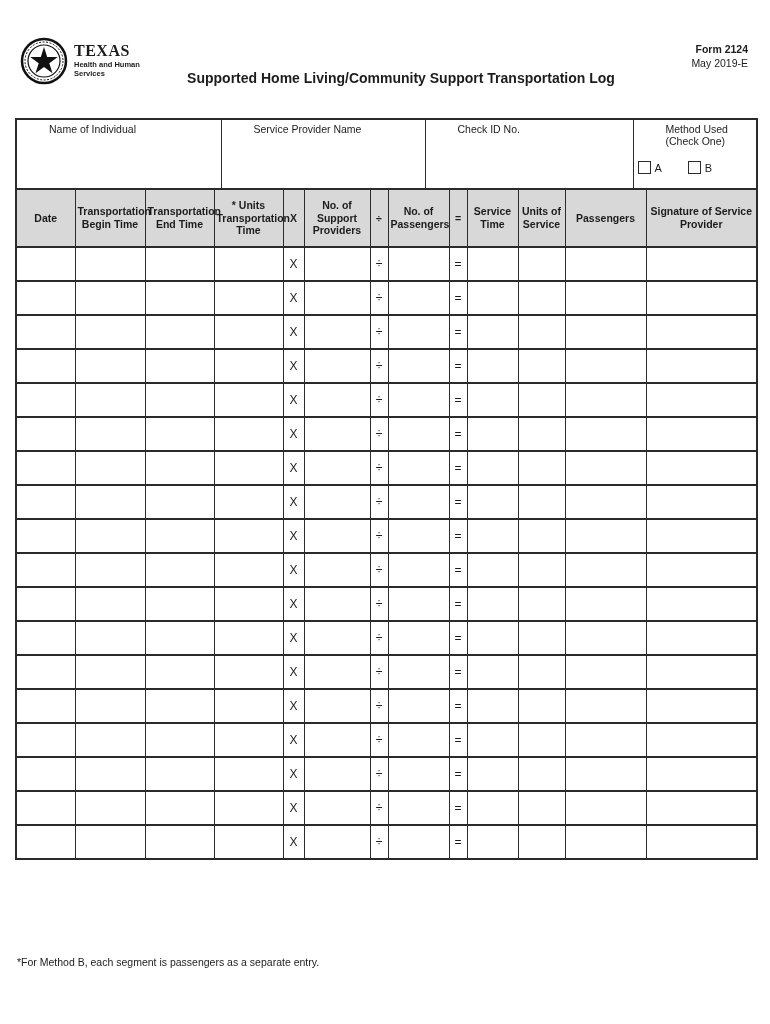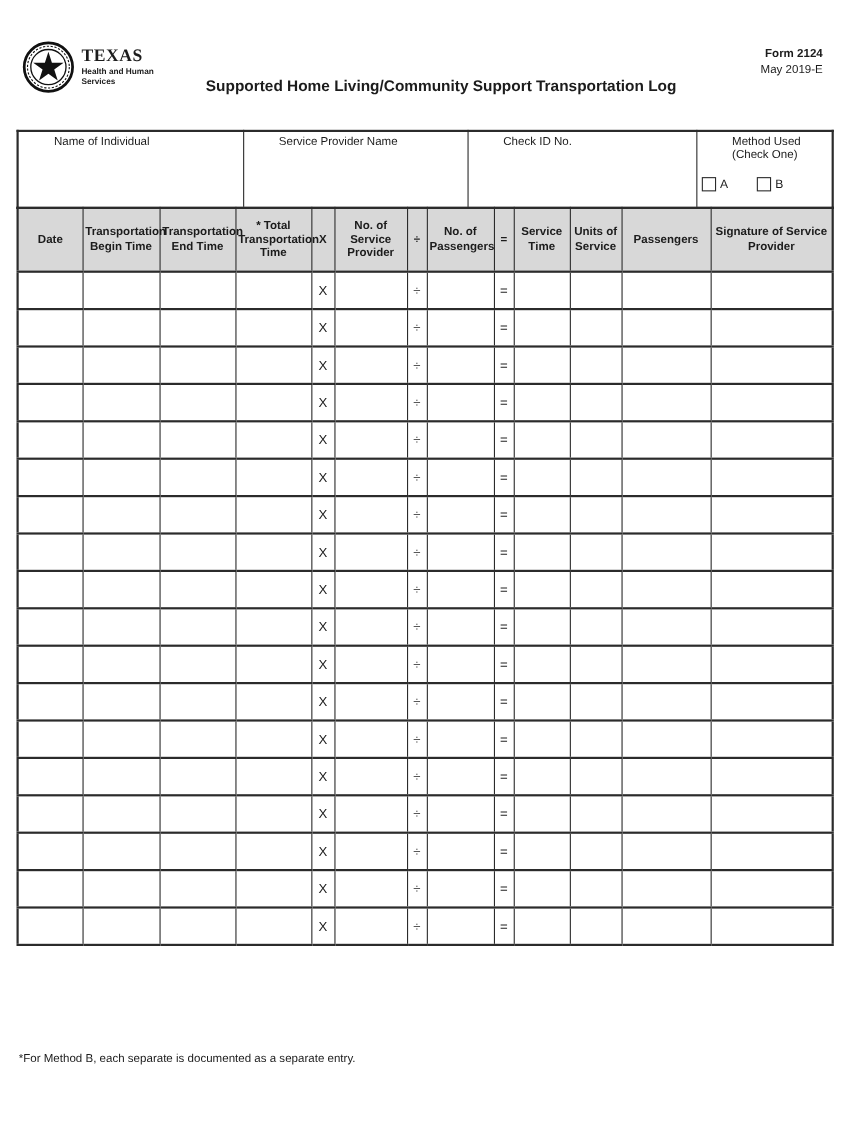--- a/index.html
+++ b/index.html
@@ -201,23 +201,23 @@
           <col style="width:51px">
           <col style="width:47px">
           <col style="width:81px">
         <col style="width:111px">
       </colgroup>
       <thead>
         <tr>
           <th>Date</th>
           <th>Transportation Begin Time</th>
           <th>Transportation End Time</th>
-          <th>* Total Transportation Time</th>
+          <th>* Units Transportation Time</th>
           <th>X</th>
-          <th>No. of Service Provider</th>
+          <th>No. of Support Providers</th>
           <th>÷</th>
           <th>No. of Passengers</th>
           <th>=</th>
           <th>Service Time</th>
           <th>Units of Service</th>
           <th>Passengers</th>
           <th>Signature of Service Provider</th>
         </tr>
       </thead>
       <tbody>
@@ -505,15 +505,15 @@
       <td class="op-cell">=</td>
       <td></td>
       <td></td>
       <td></td>
       <td></td>
     </tr>
   </tbody>
     </table>
   </div>
 
-  <div class="note-methodb">*For Method B, each separate is documented as a separate entry.</div>
+  <div class="note-methodb">*For Method B, each segment is passengers as a separate entry.</div>
 
 </div>
 
 </body></html>

